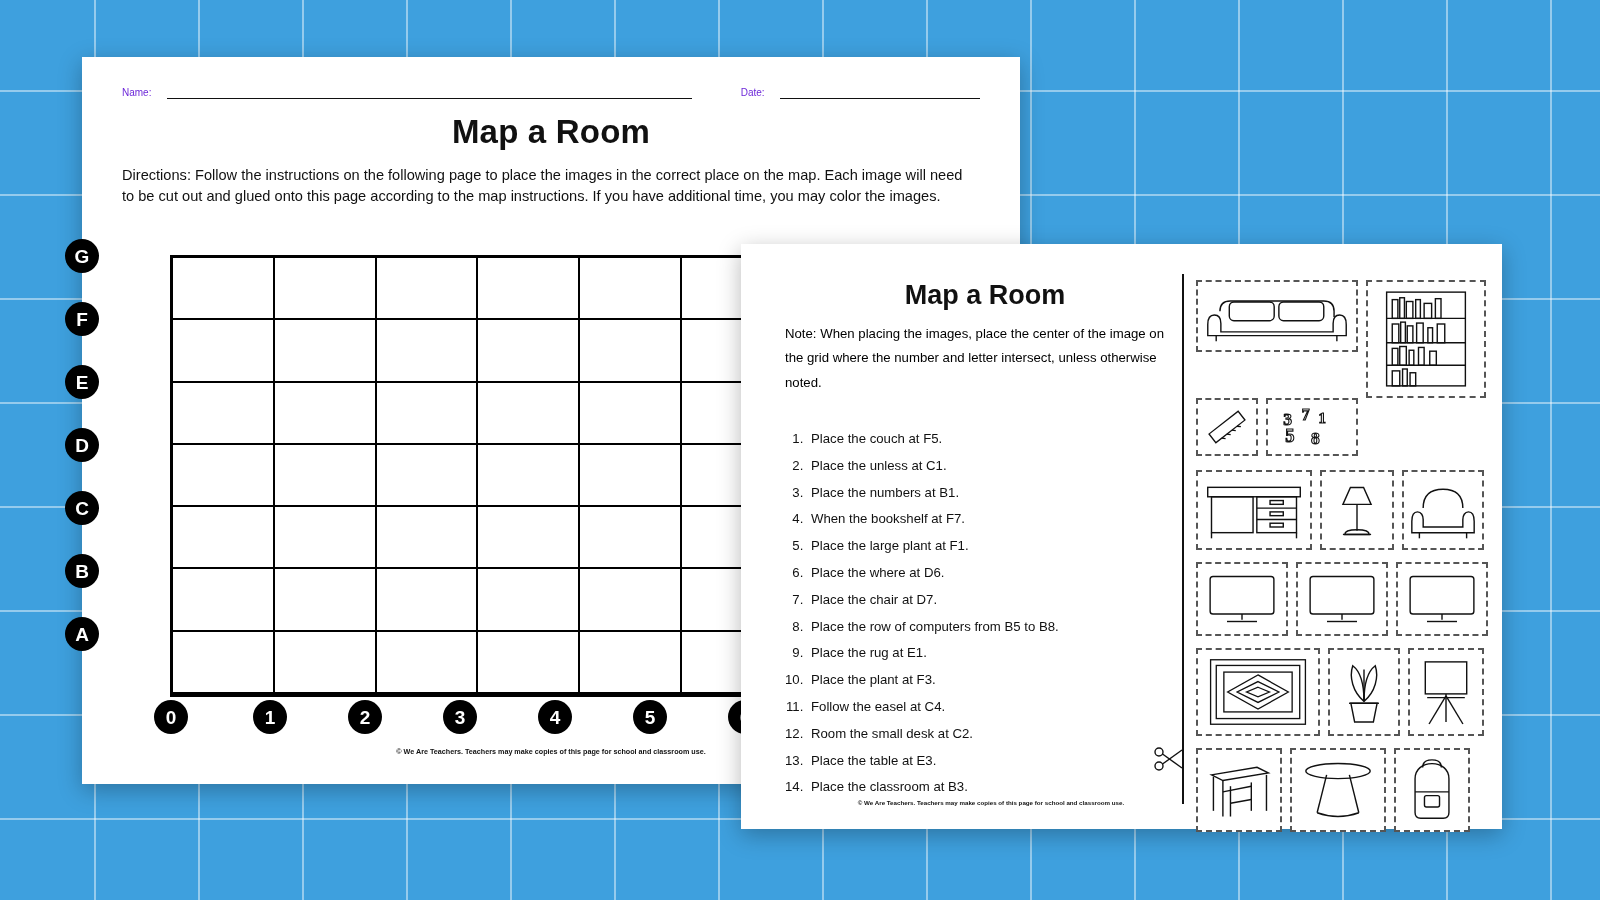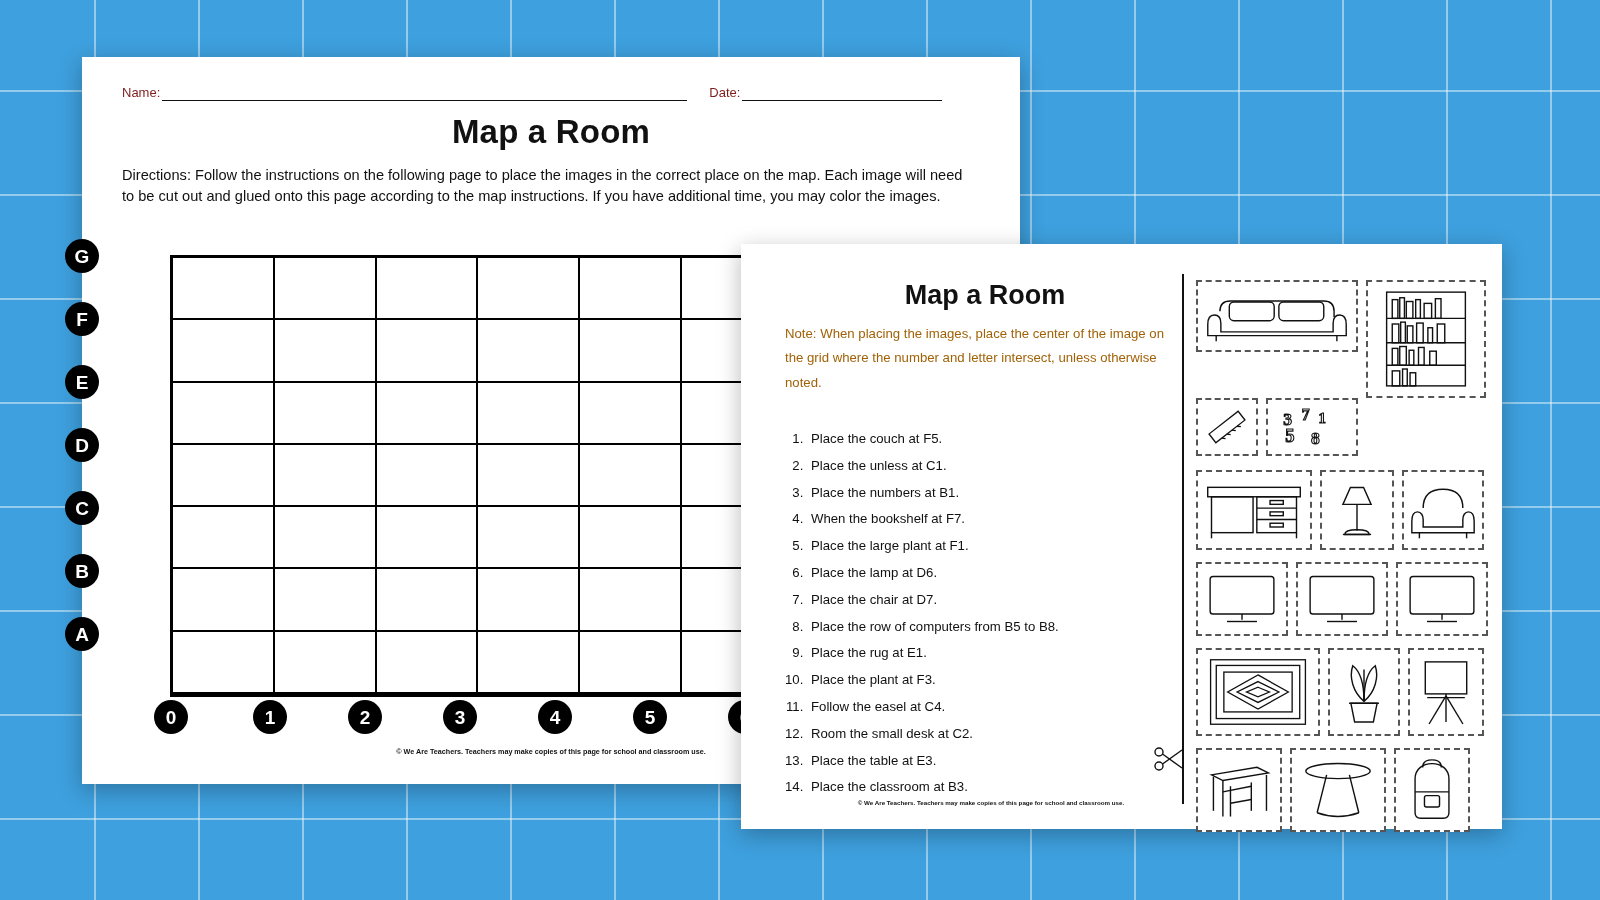--- a/index.html
+++ b/index.html
@@ -49,22 +49,23 @@
   }
 
   
   .name-date-row {
     position: absolute;
     left: 40px;
     top: 28px;
     width: 858px;
     display: flex;
     align-items: flex-end;
-    font-size: 13px;
-    color: #7f1d1d;
+    font-size: 10px;
+    color: #6d28d9;
+    justify-content: space-between;
   }
   .nd-label { white-space: nowrap; padding-bottom: 1px; }
   .nd-line {
     border-bottom: 1.3px solid #111;
     height: 13px;
     margin-left: 2px;
   }
   .nd-name-line { width: 525px; }
   .nd-date-line { width: 200px; }
   .nd-gap { width: 22px; }
@@ -156,21 +157,21 @@
     font-weight: bold;
     color: #111;
   }
   #front-note {
     position: absolute;
     left: 44px;
     top: 78px;
     width: 395px;
     font-size: 13.2px;
     line-height: 1.85;
-    color: #a16207;
+    color: #000000;
   }
   #front-list {
     position: absolute;
     left: 44px;
     top: 182px;
     width: 400px;
     margin: 0;
     padding-left: 22px;
     font-size: 13.2px;
     line-height: 2.03;
@@ -338,21 +339,21 @@
   <div id="front-title">Map a Room</div>
 
   <div id="front-note">Note: When placing the images, place the center of the image on the grid where the number and letter intersect, unless otherwise noted.</div>
 
   <ol id="front-list">
     <li>Place the couch at F5.</li>
     <li>Place the unless at C1.</li>
     <li>Place the numbers at B1.</li>
     <li>When the bookshelf at F7.</li>
     <li>Place the large plant at F1.</li>
-    <li>Place the lamp at D6.</li>
+    <li>Place the where at D6.</li>
     <li>Place the chair at D7.</li>
     <li>Place the row of computers from B5 to B8.</li>
     <li>Place the rug at E1.</li>
     <li>Place the plant at F3.</li>
     <li>Follow the easel at C4.</li>
     <li>Room the small desk at C2.</li>
     <li>Place the table at E3.</li>
     <li>Place the classroom at B3.</li>
   </ol>
 

